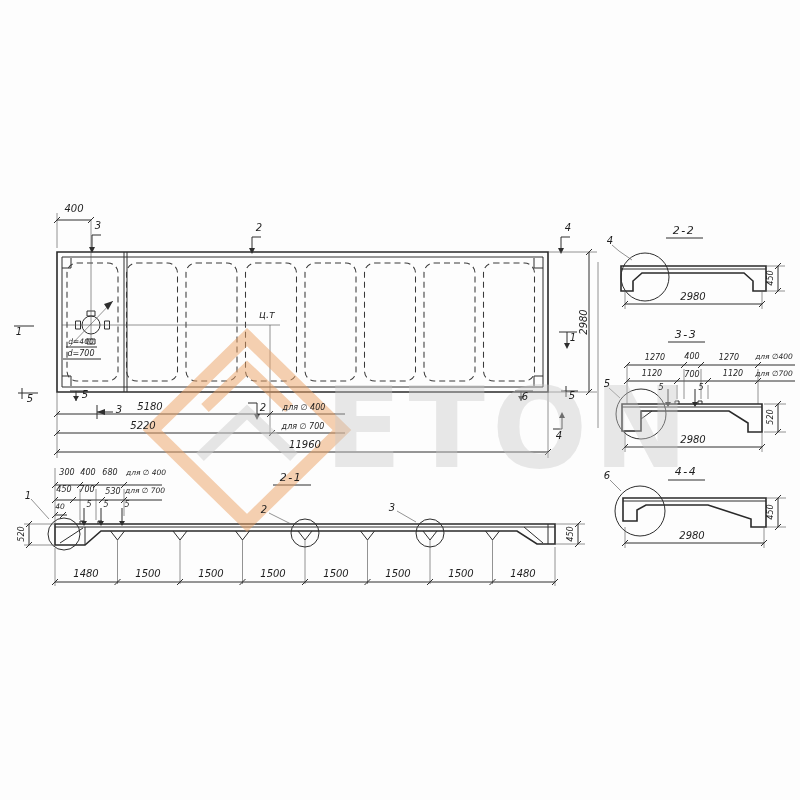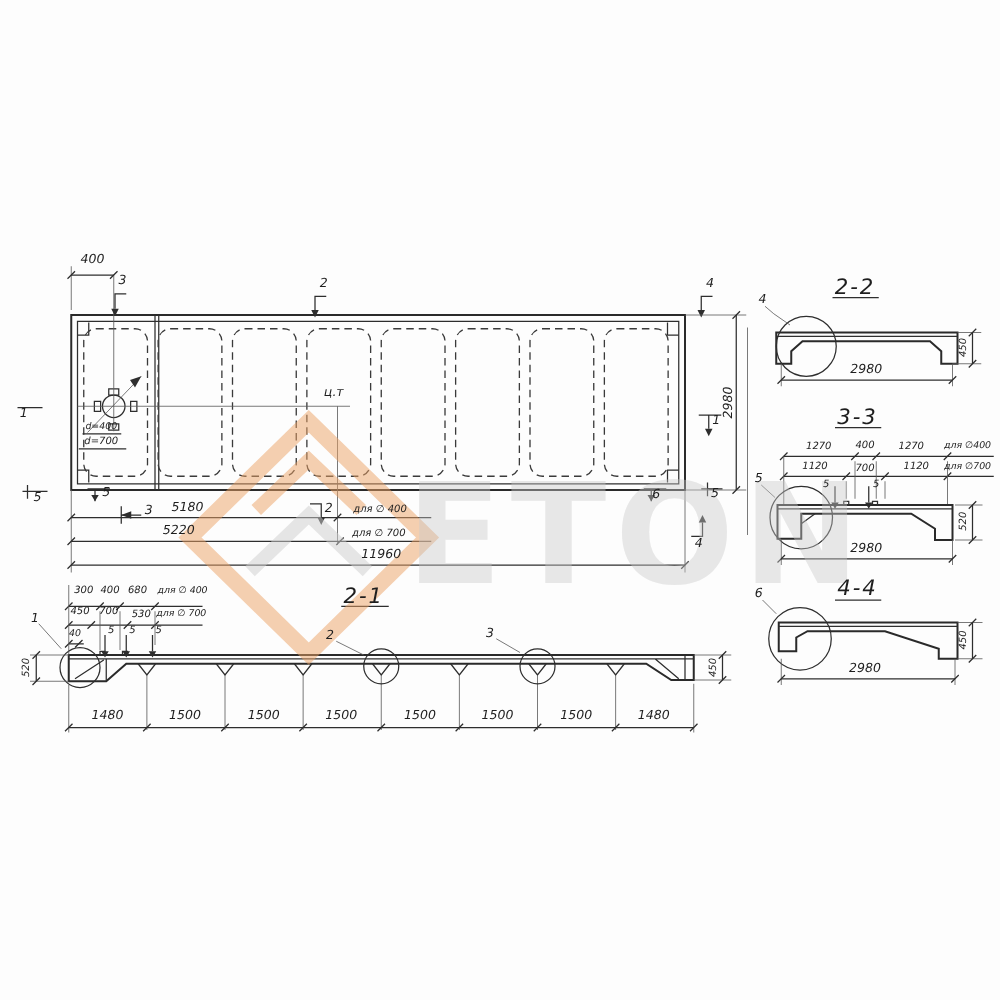--- a/index.html
+++ b/index.html
@@ -11,21 +11,21 @@
   .thk {stroke:#2a2a2a;fill:none;stroke-width:1.6;}
   .thin{stroke:#5a5a5a;fill:none;stroke-width:.65;}
   .dash{stroke:#3a3a3a;fill:none;stroke-width:1.05;stroke-dasharray:6 4;}
   .tick{stroke:#2e2e2e;fill:none;stroke-width:1;}
   .arr {fill:#2e2e2e;stroke:none;}
   .wm  {opacity:.5;}
   .lbl{position:absolute;transform:translate(-50%,-50%);font:italic 10px "DejaVu Sans",sans-serif;
        color:#1e1e1e;white-space:nowrap;z-index:3;}
   .sm {font-size:8px;}
   .xs {font-size:7.5px;}
-  .ttl{font-size:17px;letter-spacing:1.5px;}
+  .ttl{font-size:11px;letter-spacing:1.5px;}
   .rot{transform:translate(-50%,-50%) rotate(-90deg);}
   .wm-word{position:absolute;z-index:2;font:700 112px "DejaVu Sans",sans-serif;line-height:1;
        color:rgba(201,201,201,.42);letter-spacing:7px;}
   .wm-num{position:absolute;z-index:2;font:700 96px "DejaVu Sans",sans-serif;line-height:1;
        color:rgba(242,171,115,.5);letter-spacing:16px;}
 </style>
 </head>
 <body>
 
 <div id="canvas">

